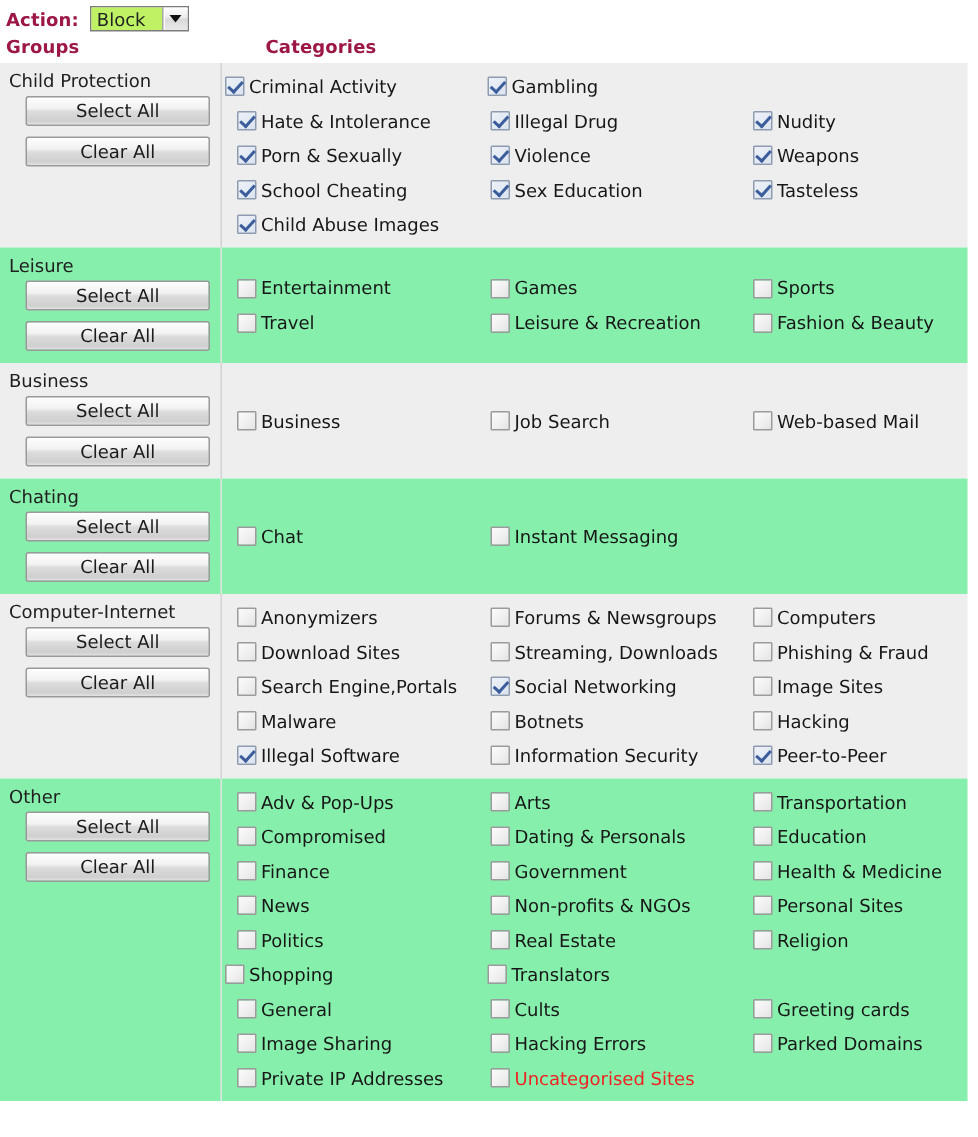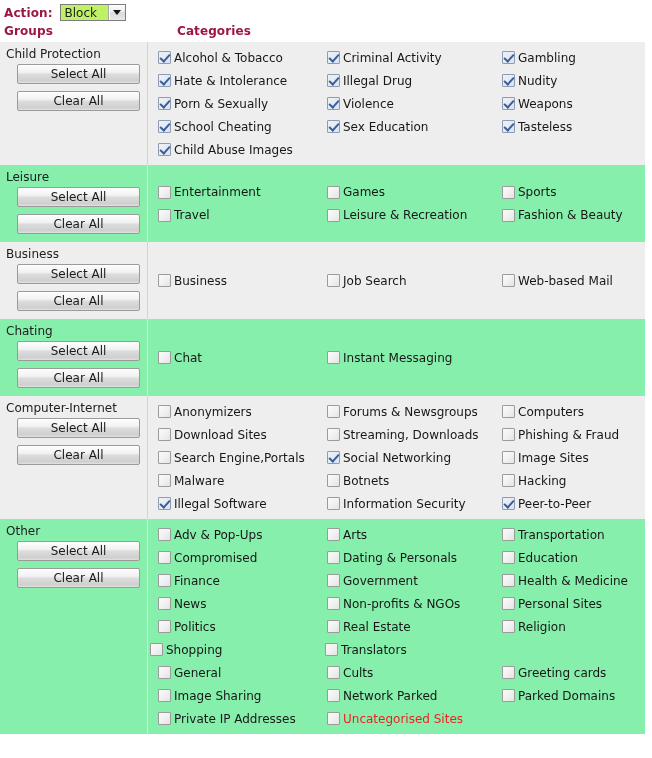--- a/index.html
+++ b/index.html
@@ -206,24 +206,20 @@
 
 <div class="grid" id="grid">
     <div class="grow shaded">
       <div class="gcol">
         <div class="gname">Child Protection</div>
         <button class="btn">Select All</button>
         <button class="btn">Clear All</button>
       </div>
       <div class="ccol">
         <div class="crow">
-          <div class="cell c1">
-            <span class="cb checked"></span>
-            <span class="clabel">Alcohol &amp; Tobacco</span>
-          </div>
           <div class="cell c2">
             <span class="cb checked"></span>
             <span class="clabel">Criminal Activity</span>
           </div>
           <div class="cell c3">
             <span class="cb checked"></span>
             <span class="clabel">Gambling</span>
           </div>
         </div>
         <div class="crow">
@@ -538,21 +534,21 @@
             <span class="clabel">Greeting cards</span>
           </div>
         </div>
         <div class="crow">
           <div class="cell c1">
             <span class="cb"></span>
             <span class="clabel">Image Sharing</span>
           </div>
           <div class="cell c2">
             <span class="cb"></span>
-            <span class="clabel">Network Parked</span>
+            <span class="clabel">Hacking Errors</span>
           </div>
           <div class="cell c3">
             <span class="cb"></span>
             <span class="clabel">Parked Domains</span>
           </div>
         </div>
         <div class="crow">
           <div class="cell c1">
             <span class="cb"></span>
             <span class="clabel">Private IP Addresses</span>

